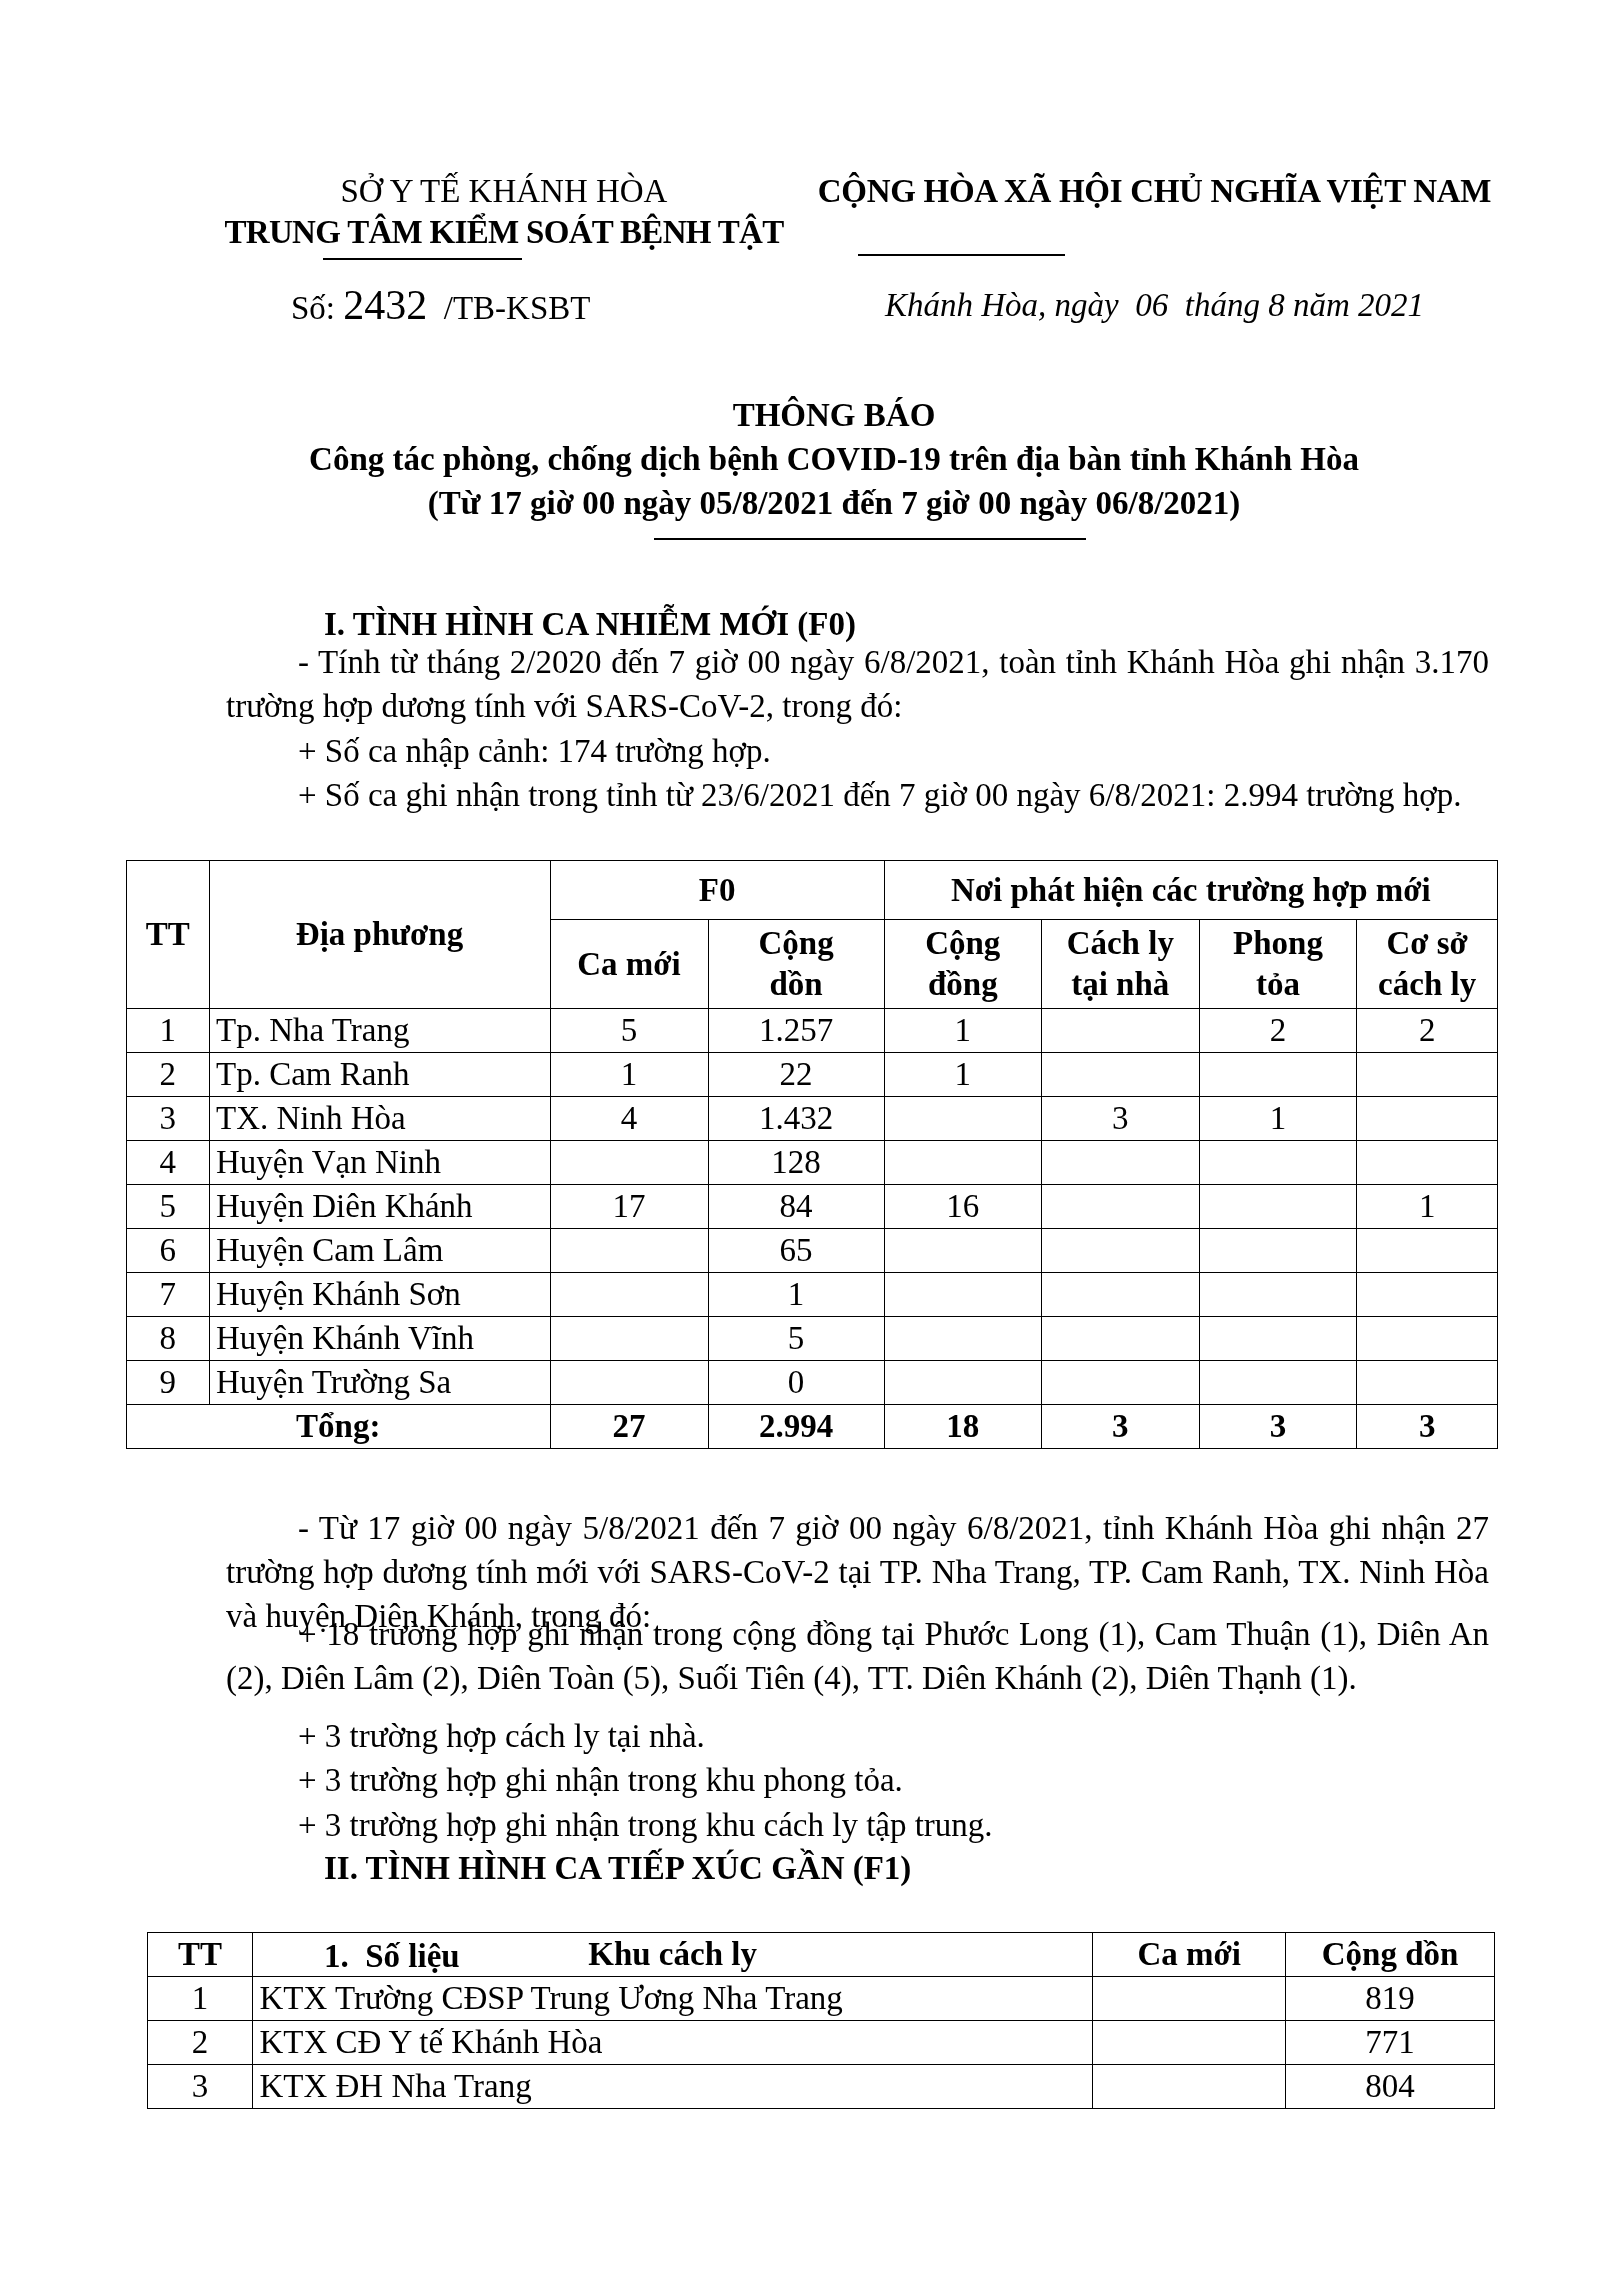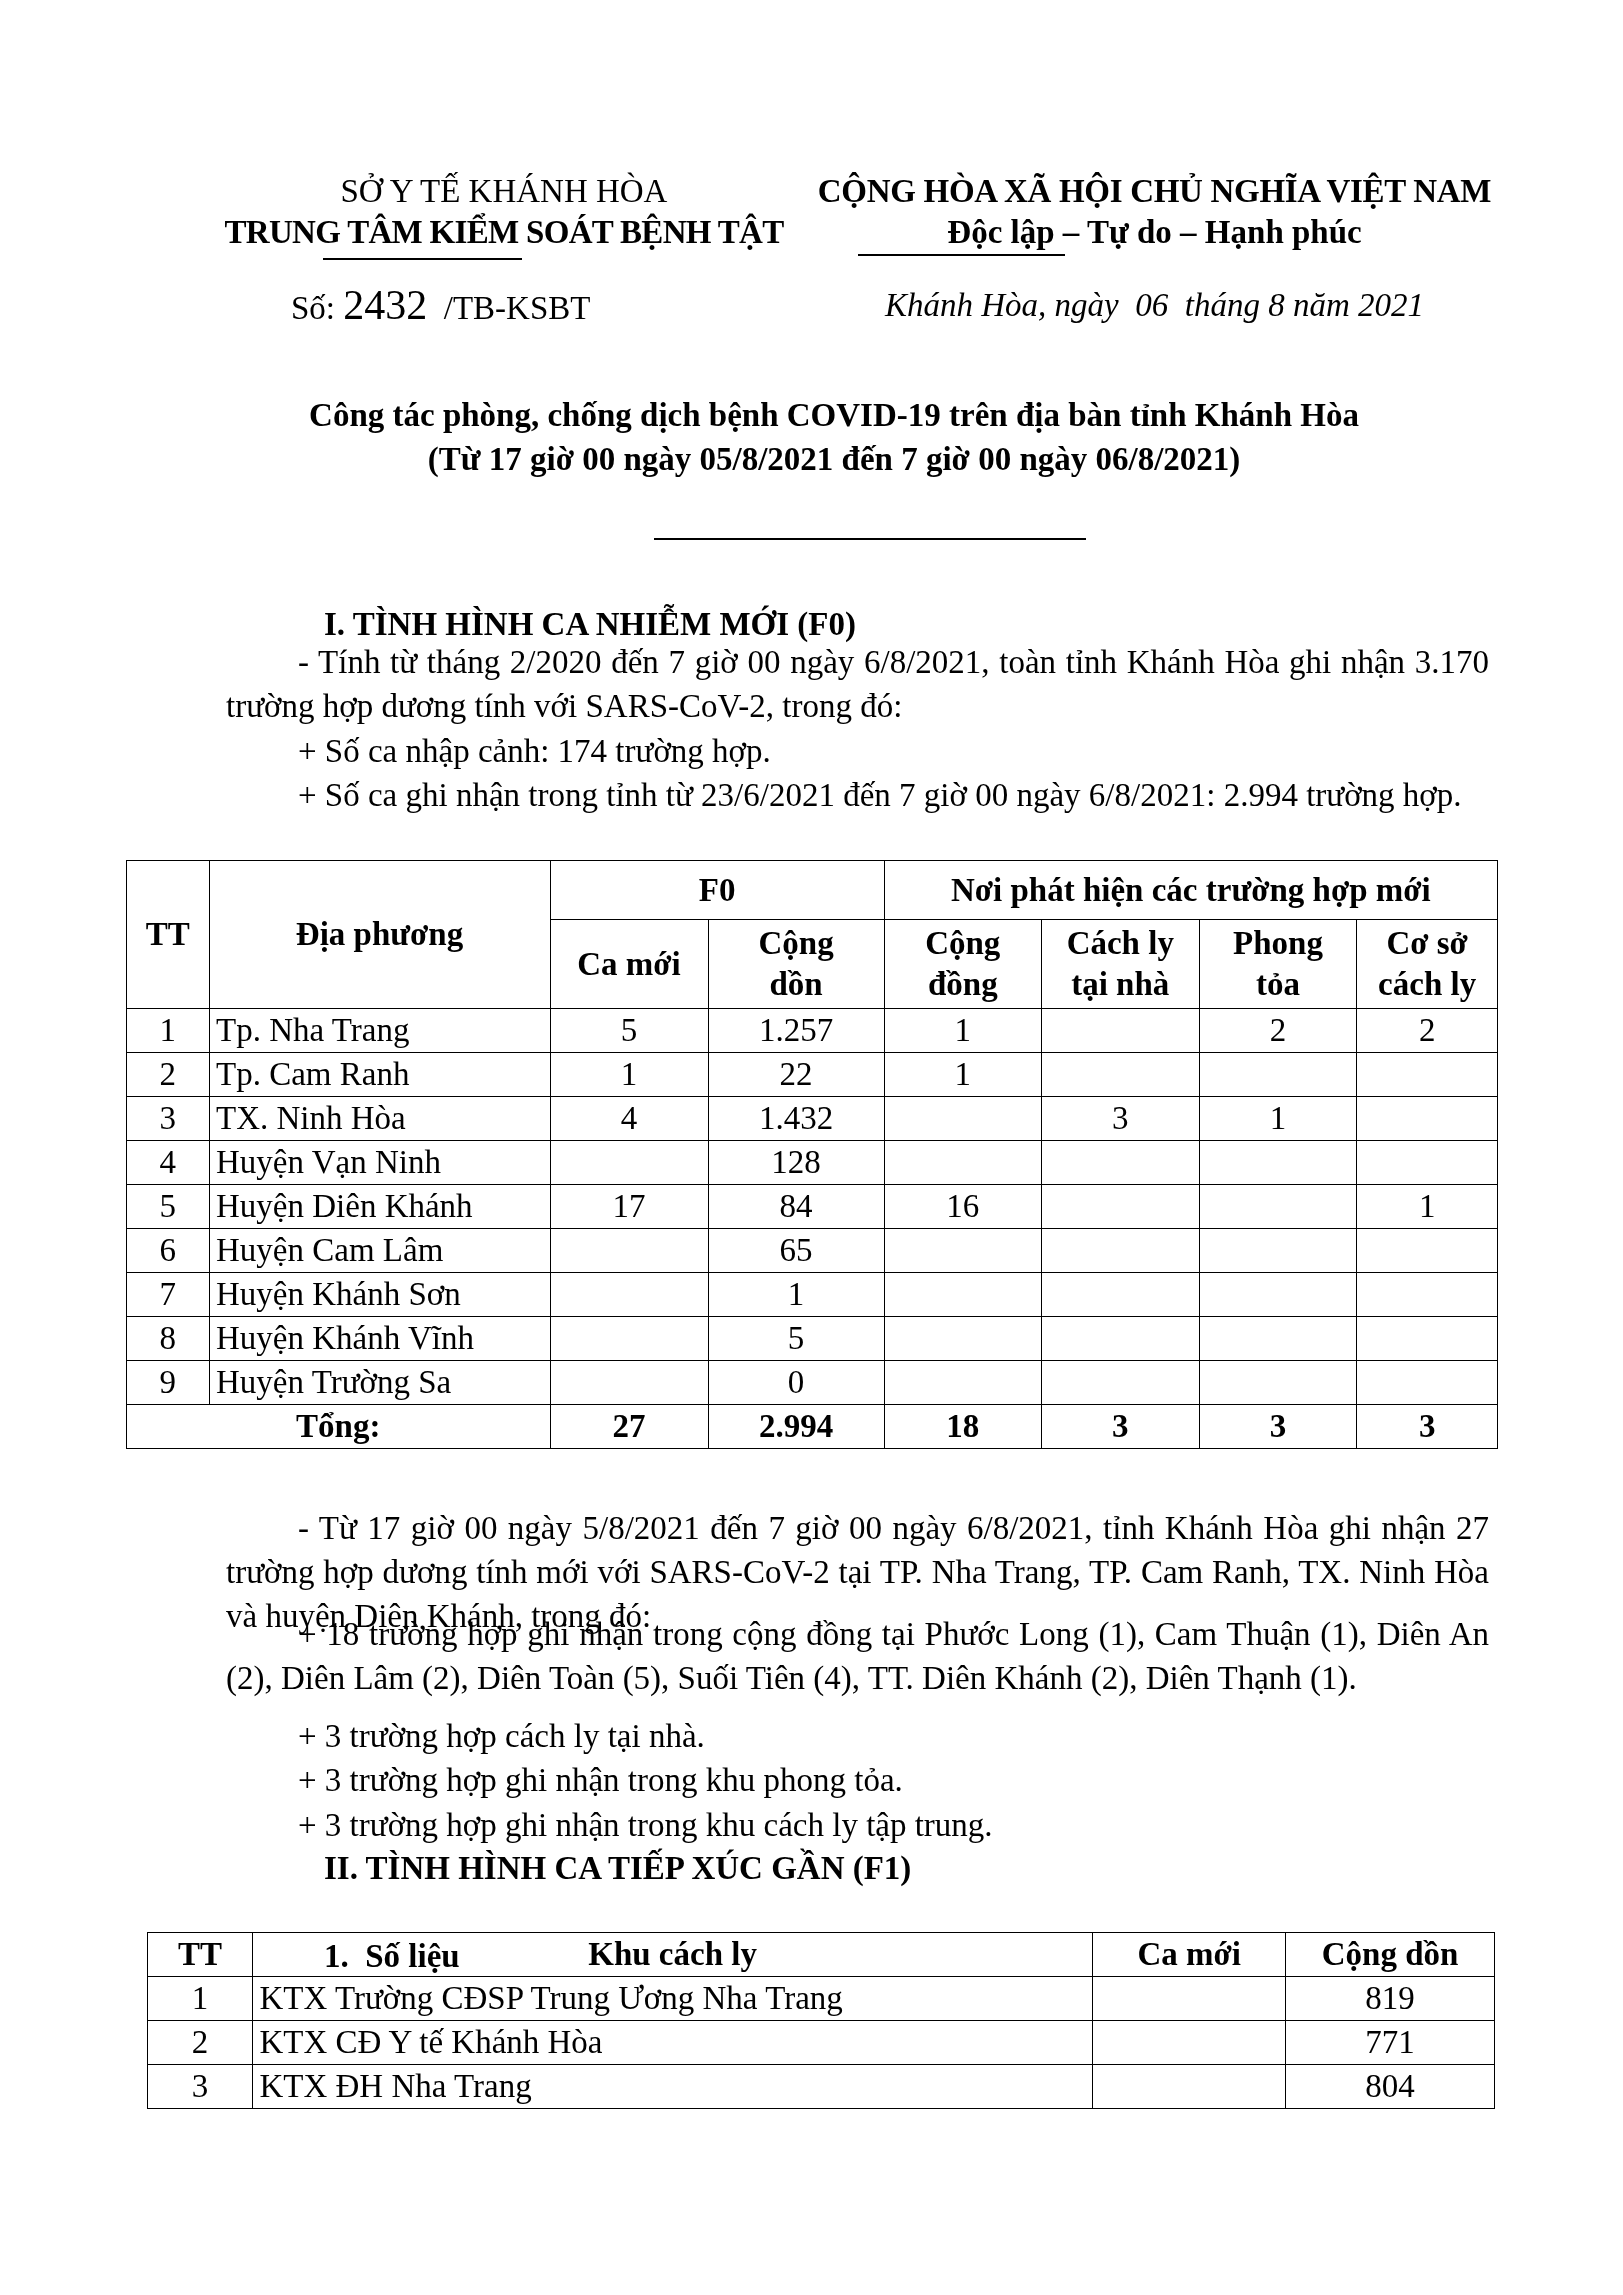--- a/index.html
+++ b/index.html
@@ -35,26 +35,26 @@
 
 <div id="hdr-left" class="abs center">
   <div class="txt" style="line-height:41px;">SỞ Y TẾ KHÁNH HÒA</div>
   <div class="txt b" style="line-height:41px;letter-spacing:-0.7px;">TRUNG TÂM KIỂM SOÁT BỆNH TẬT</div>
 </div>
 <div class="rule" style="left:323px;top:258px;width:199px;height:2px;"></div>
 <div class="abs txt" style="left:291px;top:283px;white-space:pre;"><span>Số:</span> <span style="font-size:42px;">2432</span>  <span>/TB-KSBT</span></div>
 
 <div id="hdr-right" class="abs center">
   <div class="txt b" style="line-height:41px;letter-spacing:-0.3px;">CỘNG HÒA XÃ HỘI CHỦ NGHĨA VIỆT NAM</div>
-  <div class="txt b" style="line-height:41px;">Độc lập – Tự do – Hạnh phúc</div>
 </div>
 <div class="rule" style="left:858px;top:254px;width:207px;height:2px;"></div>
 <div class="abs txt i center" style="left:798px;top:283px;width:713px;white-space:pre;">Khánh Hòa, ngày  06  tháng 8 năm 2021</div>
 
 <div class="abs center" style="left:196px;top:393px;width:1276px;">
+  <div class="txt b" style="line-height:44px;">THÔNG BÁO</div>
   <div class="txt b" style="line-height:44px;">Công tác phòng, chống dịch bệnh COVID-19 trên địa bàn tỉnh Khánh Hòa</div>
   <div class="txt b" style="line-height:44px;">(Từ 17 giờ 00 ngày 05/8/2021 đến 7 giờ 00 ngày 06/8/2021)</div>
 </div>
 <div class="rule" style="left:654px;top:538px;width:432px;height:2px;"></div>
 
 <div class="abs txt b" style="left:324px;top:602px;">I. TÌNH HÌNH CA NHIỄM MỚI (F0)</div>
 <div class="p ind" style="top:640px;">- Tính từ tháng 2/2020 đến 7 giờ 00 ngày 6/8/2021, toàn tỉnh Khánh Hòa ghi nhận 3.170 trường hợp dương tính với SARS-CoV-2, trong đó:</div>
 <div class="p ind" style="top:729px;">+ Số ca nhập cảnh: 174 trường hợp.</div>
 <div class="p ind" style="top:773px;">+ Số ca ghi nhận trong tỉnh từ 23/6/2021 đến 7 giờ 00 ngày 6/8/2021: 2.994 trường hợp.</div>
 

